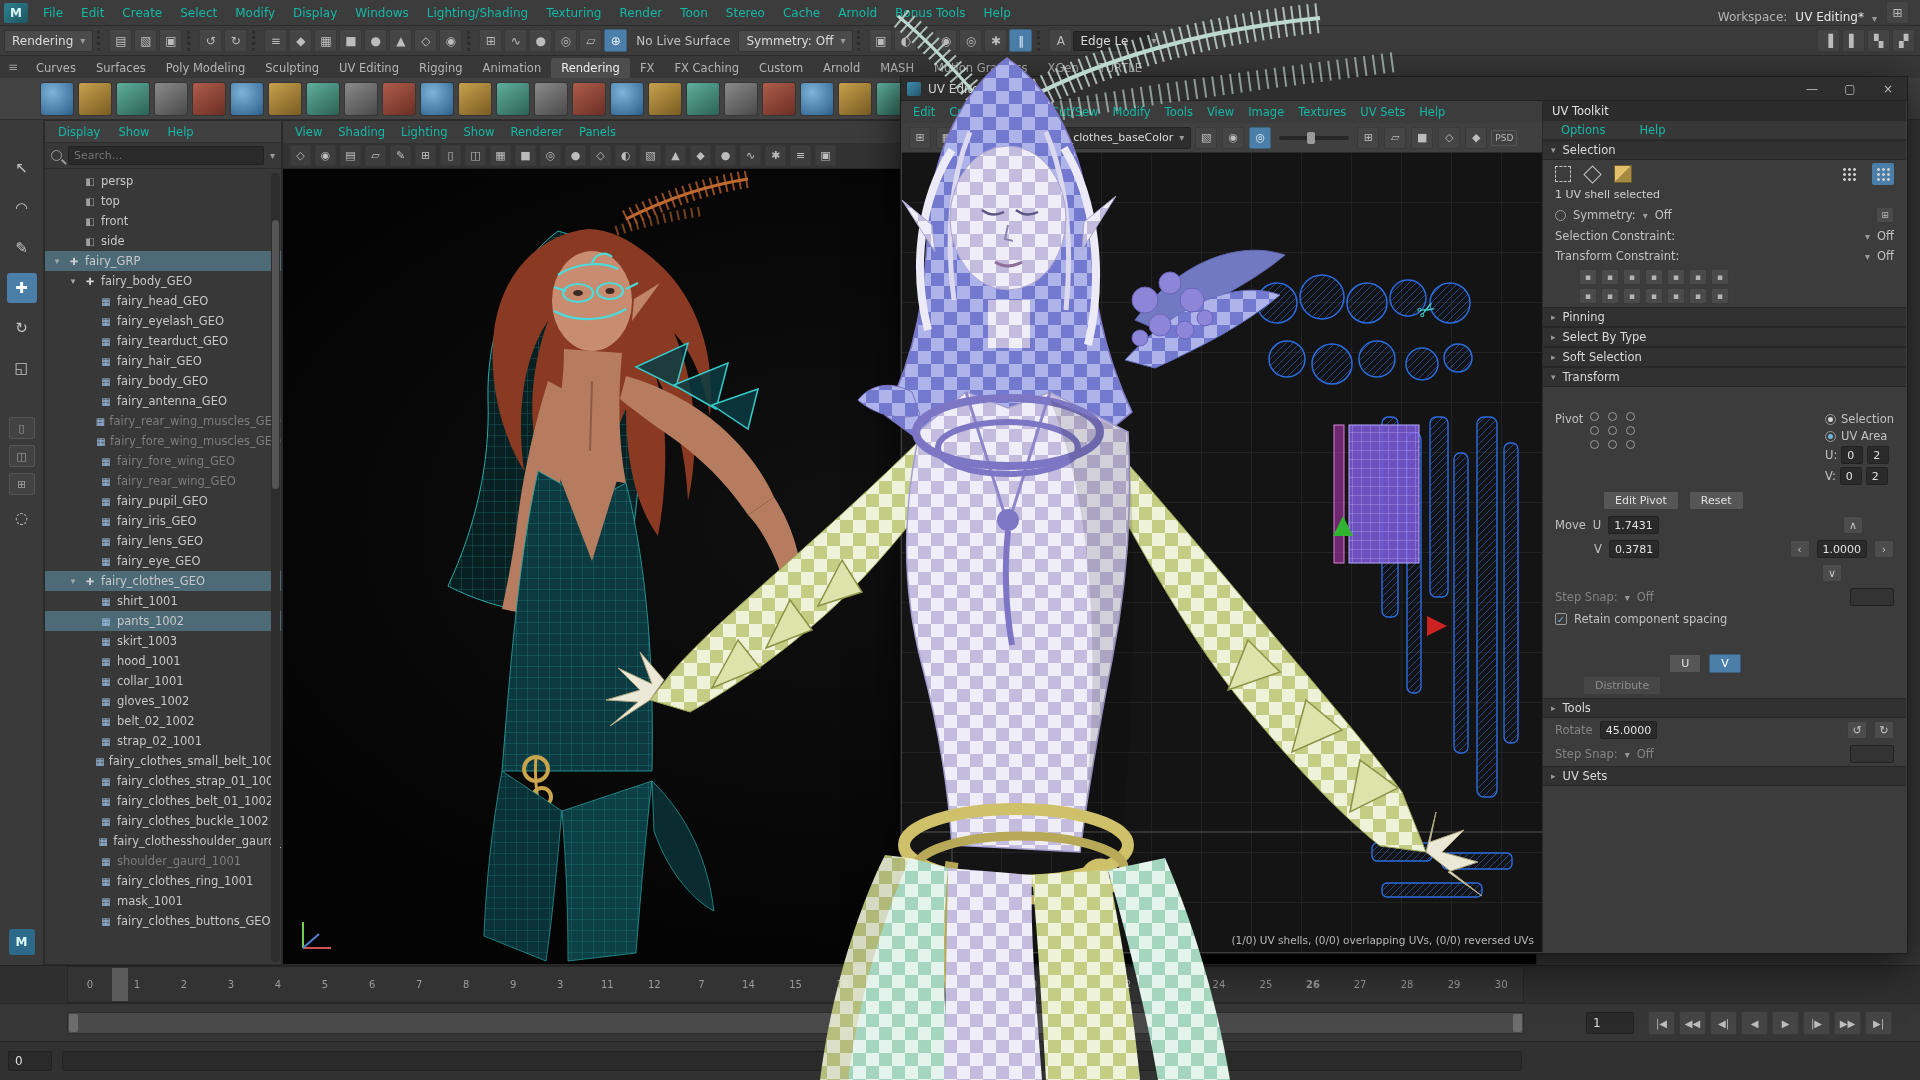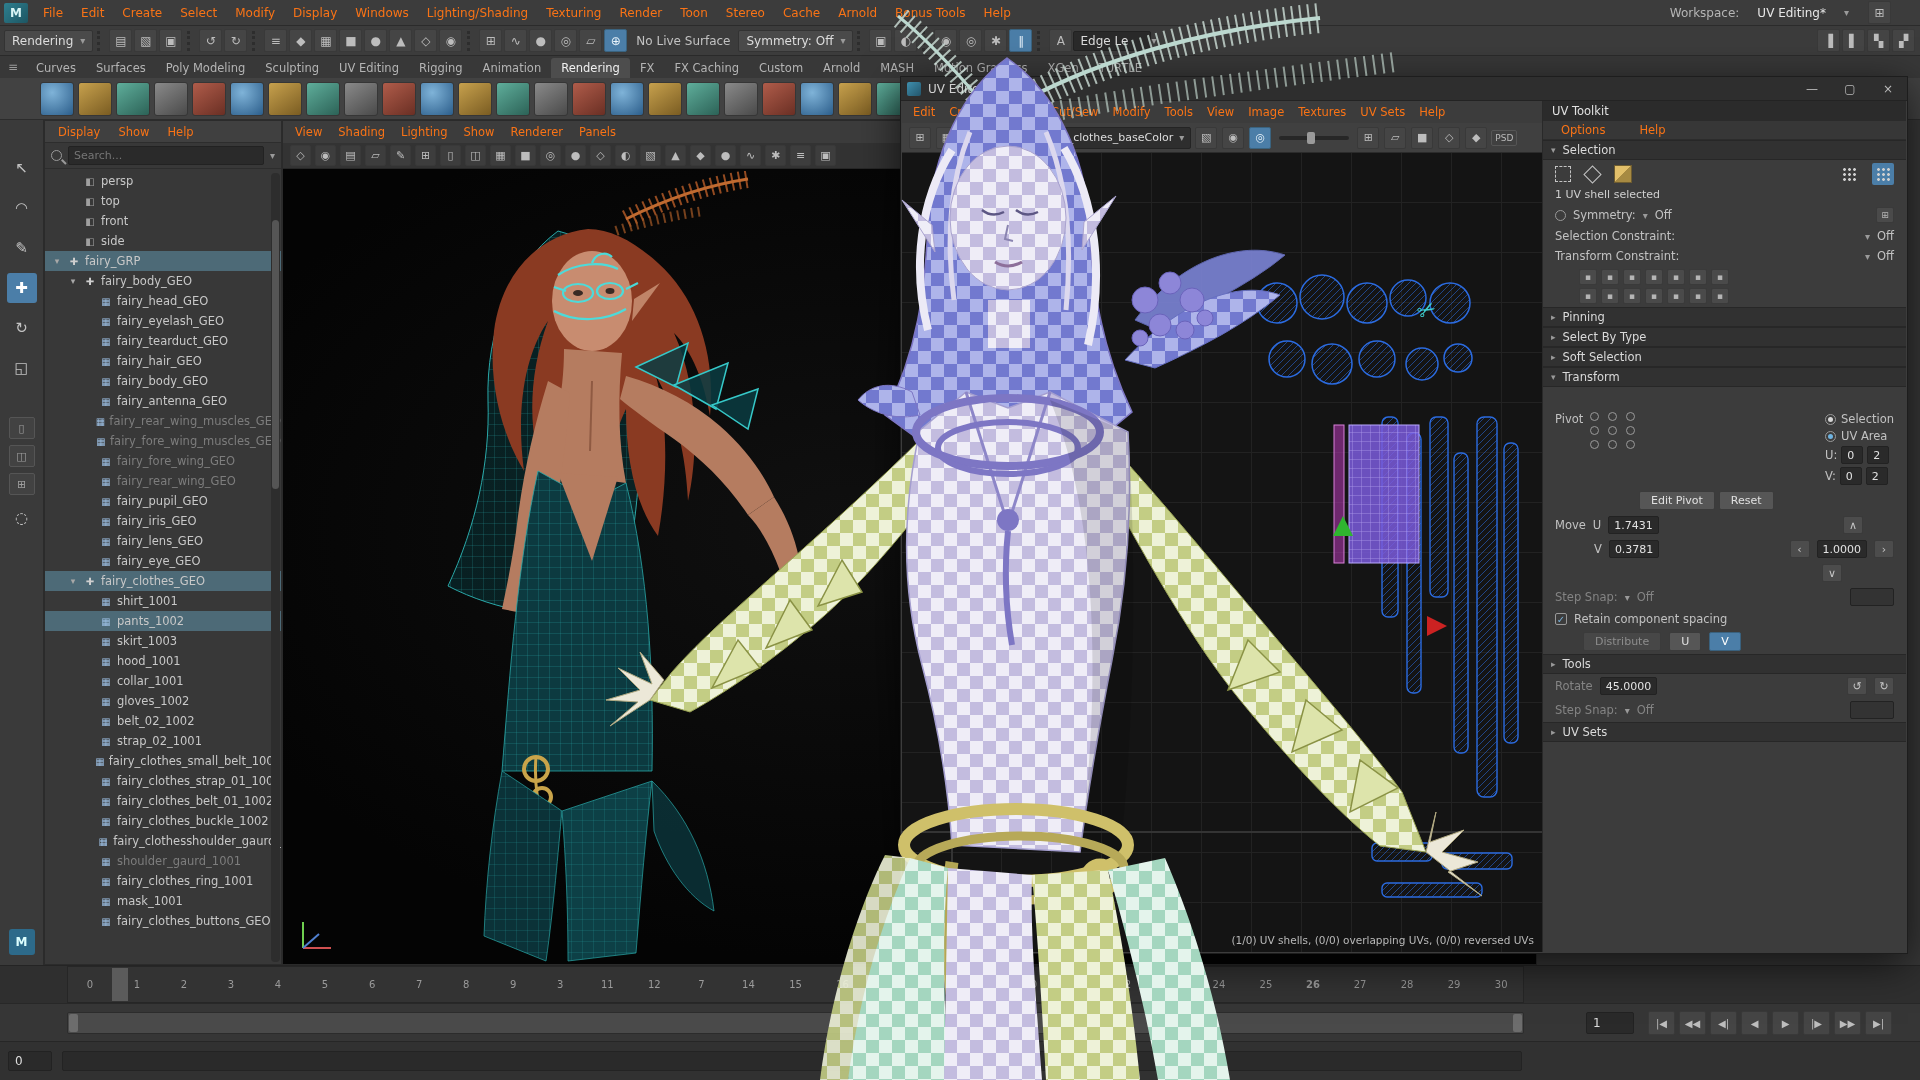--- a/index.html
+++ b/index.html
@@ -2,22 +2,22 @@
 <html><head>
 <meta charset="utf-8">
 <style>
 *{margin:0;padding:0;box-sizing:border-box;}
 html,body{background:#1a1a1a;}
 #root{position:relative;width:1920px;height:1080px;background:#373737;font-family:"DejaVu Sans",sans-serif;font-size:12px;color:#c8c8c8;overflow:hidden;}
 
 #menubar{position:absolute;left:0;top:0;right:0;height:26px;background:#3c3c3c;border-bottom:1px solid #2b2b2b;display:flex;align-items:center;z-index:5;}
 #maya-logo{width:24px;height:20px;margin:0 6px 0 4px;background:linear-gradient(135deg,#2e7f8f,#1d5663);color:#d8f4f4;font-weight:bold;font-size:12px;display:flex;align-items:center;justify-content:center;border-radius:2px;}
 #mb-items{display:flex;height:100%;}
-.menu-item{padding:0 9px;display:flex;align-items:center;color:#f97316;cursor:default;}
-#workspace{margin-left:auto;display:flex;align-items:center;gap:18px;padding-right:28px;color:#b5b5b5;}
+.menu-item{padding:0 9px;display:flex;align-items:center;color:#14b8a6;cursor:default;}
+#workspace{margin-left:auto;display:flex;align-items:flex-end;gap:8px;padding-right:10px;color:#b5b5b5;}
 #workspace .val{color:#e6e6e6;}
 .chev{font-size:10px;color:#9a9a9a;}
 
 #statusline{position:absolute;left:0;top:26px;right:0;height:30px;background:#3c3c3c;border-bottom:1px solid #2a2a2a;display:flex;align-items:center;padding:0 4px;z-index:5;}
 .sl-sep{width:7px;height:20px;margin:0 4px;border-left:3px dotted #2d2d2d;}
 .dd{display:flex;align-items:center;gap:7px;background:#4a4a4a;border:1px solid #333;border-radius:2px;height:22px;padding:0 7px;color:#ddd;}
 .gbtn{min-width:23px;height:23px;margin:0 1px;display:flex;align-items:center;justify-content:center;background:#454545;border:1px solid #393939;border-radius:2px;font-size:12px;color:#bdbdbd;}
 .gbtn.blue{background:#4b7ea8;color:#eaf4fb;border-color:#3a637f;}
 .fld{background:#2a2a2a;border:1px solid #222;border-radius:2px;height:20px;display:flex;align-items:center;padding:0 6px;color:#ddd;}
 .sl-text{padding:0 8px;color:#c2c2c2;}
@@ -95,21 +95,21 @@
 .tk-sec{height:20px;background:#313131;border-top:1px solid #272727;border-bottom:1px solid #272727;display:flex;align-items:center;gap:7px;padding:0 8px;color:#dadada;}
 .tk-sec .chev{font-size:9px;}
 .tk-row{display:flex;align-items:center;gap:7px;padding:3px 12px;}
 .tk-row .lbl{color:#c2c2c2;}
 .tk-row .dim{color:#848484;}
 .tfld{background:#2a2a2a;border:1px solid #222;border-radius:2px;height:18px;min-width:44px;display:flex;align-items:center;padding:0 5px;color:#e2e2e2;font-size:11px;}
 .tfld.sm{min-width:22px;}
 .tfld.disabled{color:#6f6f6f;background:#333;}
 .btn{background:#565656;border:1px solid #3b3b3b;border-radius:2px;padding:2px 11px;color:#e0e0e0;font-size:11px;}
 .btn.blue{background:#4b7ea8;border-color:#39617e;color:#fff;}
-.btn.dim{color:#8d8d8d;background:#474747;}
+.btn.dim{color:#8d8d8d;background:#474747;margin-top:44px;}
 .rb{width:11px;height:11px;border:1px solid #999;border-radius:50%;position:relative;flex:none;}
 .on>.rb::after{content:"";position:absolute;inset:2px;border-radius:50%;background:#d6d6d6;}
 .on.bluept>.rb::after{background:#6fb3e0;}
 .cb{width:12px;height:12px;border:1px solid #999;border-radius:2px;display:flex;align-items:center;justify-content:center;font-size:10px;color:#7ab0d8;}
 .sqo{width:16px;height:16px;border:1.5px dashed #c4c4c4;}
 .dia{width:13px;height:13px;border:1.5px solid #c4c4c4;transform:rotate(45deg);margin:0 3px;}
 .cube{width:18px;height:18px;background:linear-gradient(135deg,#e3c06a 0 50%,#a78a42 50% 100%);border:1px solid #6e5c30;}
 .dots{width:22px;height:22px;border-radius:2px;display:flex;align-items:center;justify-content:center;}
 .dots i{width:15px;height:15px;background-image:radial-gradient(#cfcfcf 1.3px,transparent 1.5px);background-size:5px 5px;}
 .dots.active{background:#4b7ea8;}
@@ -807,21 +807,21 @@
               <span class="tfld sm">0</span>
               <span class="tfld sm">2</span>
             </div>
             <div class="tk-row" style="padding:0;gap:4px;">
               <span class="lbl">V:</span>
               <span class="tfld sm">0</span>
               <span class="tfld sm">2</span>
             </div>
           </div>
         </div>
-        <div class="tk-row" style="gap:4px;padding-left:96px;align-items:center;">
+        <div class="tk-row" style="gap:10px;padding-left:60px;align-items:center;">
           <span class="btn">Edit Pivot</span>
           <span class="btn">Reset</span>
         </div>
         <div class="tk-row">
           <span class="lbl">Move</span>
           <span class="lbl">U</span>
           <span class="tfld">1.7431</span>
           <span style="flex:1;"></span>
           <span class="arrbtn">∧</span>
           <span style="width:24px;"></span>

